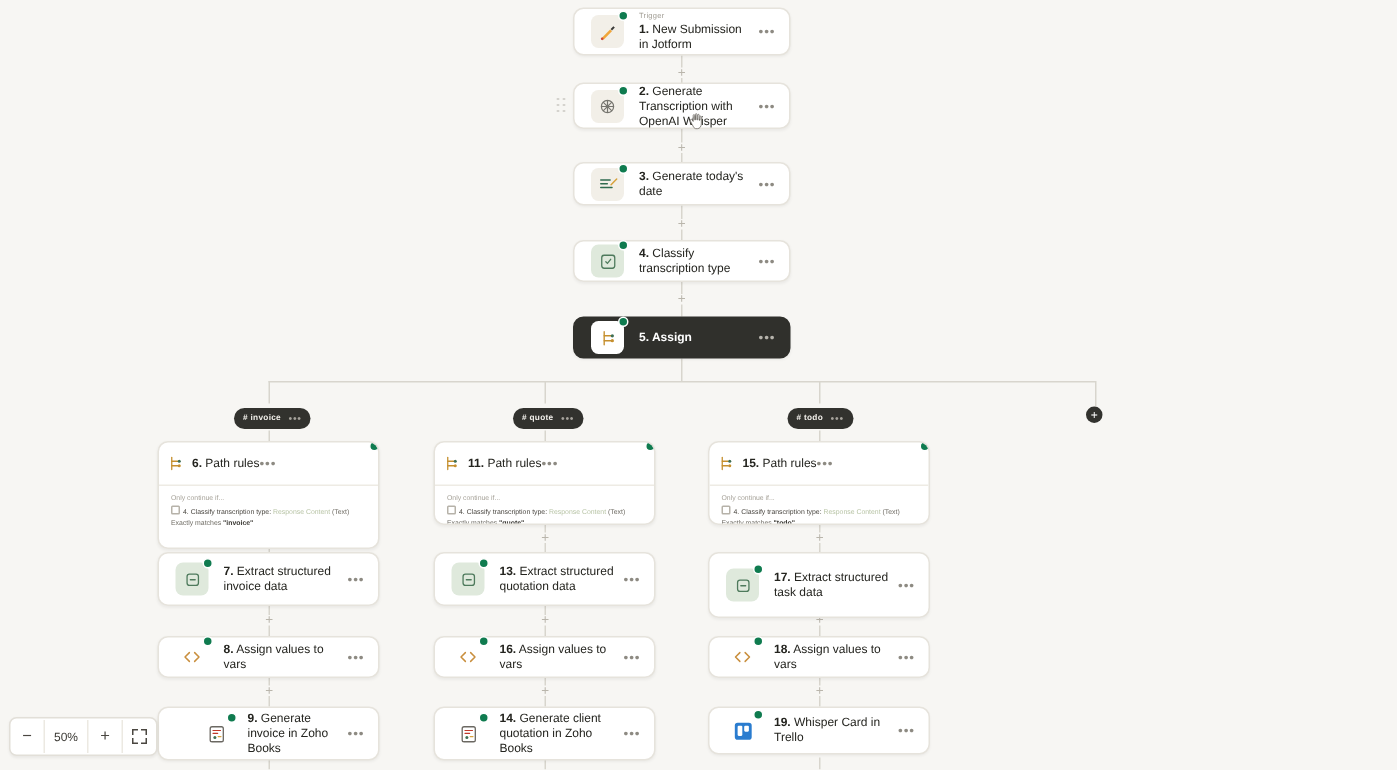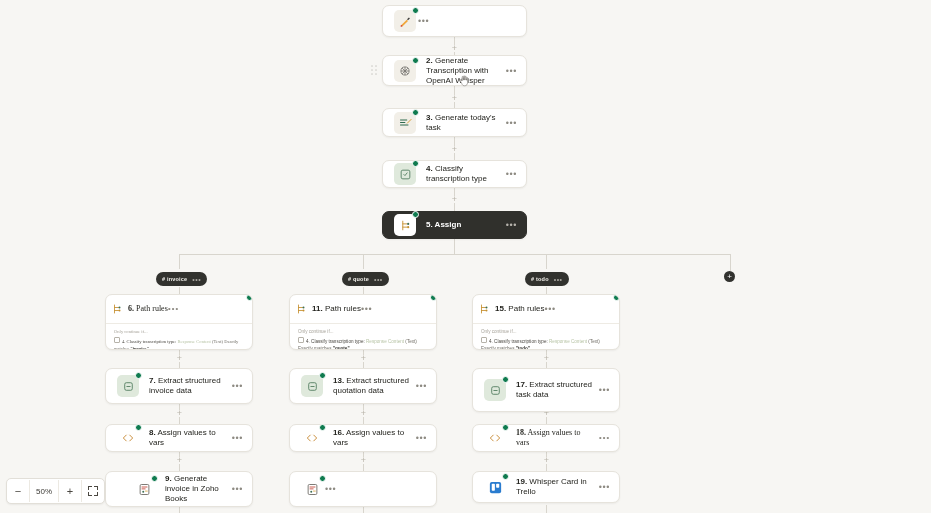--- a/index.html
+++ b/index.html
@@ -177,20 +177,27 @@
     <div class="icon-wrap">
       <div class="tile" style="background:#f2efe8;">
         <svg width="15" height="15" viewBox="0 0 24 24" aria-hidden="true">
           <path d="M5 18 L14 9 L16 11 L7 20 Z" fill="#f0a63a"></path>
           <path d="M14.5 8.5 L17.5 5.5 L19 7 L16 10 Z" fill="#3a3a38"></path>
           <circle cx="5.5" cy="19" r="1.4" fill="#d24a3a"></circle>
         </svg>
       </div>
       <span class="dot"></span>
     </div>
+    <div class="labels">
+      <div class="kicker">Trigger</div>
+      <div class="title">
+        <b>1.</b>
+        <span>New Submission in Jotform</span>
+      </div>
+    </div>
     <div class="dots">•••</div>
   </div>
 
   <div class="node" style="left:382px;top:55px;width:145px;height:31px;">
     <div class="grip">
       <i></i>
         <i></i>
         <i></i>
         <i></i>
         <i></i>
@@ -230,21 +237,21 @@
               <path d="M4 16 H16"></path>
           </g>
           <path d="M15 13 L21 7" stroke="#d8a23c" stroke-width="1.6" stroke-linecap="round"></path>
         </svg>
       </div>
       <span class="dot"></span>
     </div>
     <div class="labels">
       <div class="title">
         <b>3.</b>
-        <span>Generate today's task</span>
+        <span>Generate today's date</span>
       </div>
     </div>
     <div class="dots">•••</div>
   </div>
 
   <div class="node" style="left:382px;top:160px;width:145px;height:28px;">
     <div class="icon-wrap">
       <div class="tile" style="background:#dfe9dc;">
         <svg width="13" height="13" viewBox="0 0 24 24" aria-hidden="true">
           <rect x="4" y="4" width="16" height="16" rx="3" fill="none" stroke="#4e7a5c" stroke-width="1.6"></rect>
@@ -293,21 +300,21 @@
   <div class="pill" style="left:342px;top:272px;">
     <span class="ptxt"># quote</span>
     <span class="pdots">•••</span>
   </div>
   <div class="pill" style="left:525px;top:272px;">
     <span class="ptxt"># todo</span>
     <span class="pdots">•••</span>
   </div>
   <div class="addpath" style="left:724px;top:271px;">+</div>
 
-  <div class="rulecard" style="left:105px;top:294px;width:148px;height:56px;font-family:Liberation Serif, serif;">
+  <div class="rulecard" style="left:105px;top:294px;width:148px;height:72px;">
     <div class="head">
       <div class="icon-wrap">
         <div class="tile" style="background:#fff;">
           <svg width="12" height="12" viewBox="0 0 24 24" aria-hidden="true">
             <g stroke="#c58f2e" stroke-width="1.7" fill="none" stroke-linecap="round">
               <path d="M7 4 V20"></path>
                 <path d="M7 9 H15"></path>
                 <path d="M7 15 H15"></path>
             </g>
             <circle cx="17" cy="9" r="2" fill="#3f6f55"></circle>
@@ -478,20 +485,26 @@
       <div class="tile" style="background:#fff;">
         <svg width="15" height="15" viewBox="0 0 24 24" aria-hidden="true">
           <rect x="5" y="4" width="14" height="16" rx="2" fill="none" stroke="#6b6862" stroke-width="1.4"></rect>
           <path d="M8 8 H16 M8 11 H13" stroke="#c0392b" stroke-width="1.3" stroke-linecap="round"></path>
           <circle cx="10" cy="15.5" r="1.6" fill="#3f6f55"></circle>
           <path d="M13.5 14.5 H16.5" stroke="#d8a23c" stroke-width="1.3" stroke-linecap="round"></path>
         </svg>
       </div>
       <span class="dot"></span>
     </div>
+    <div class="labels">
+      <div class="title">
+        <b>14.</b>
+        <span>Generate client quotation in Zoho Books</span>
+      </div>
+    </div>
     <div class="dots">•••</div>
   </div>
 
   <div class="rulecard" style="left:472px;top:294px;width:148px;height:56px;">
     <div class="head">
       <div class="icon-wrap">
         <div class="tile" style="background:#fff;">
           <svg width="12" height="12" viewBox="0 0 24 24" aria-hidden="true">
             <g stroke="#c58f2e" stroke-width="1.7" fill="none" stroke-linecap="round">
               <path d="M7 4 V20"></path>
@@ -536,21 +549,21 @@
     </div>
     <div class="labels">
       <div class="title">
         <b>17.</b>
         <span>Extract structured task data</span>
       </div>
     </div>
     <div class="dots">•••</div>
   </div>
 
-  <div class="node" style="left:472px;top:424px;width:148px;height:28px;font-family:Liberation Serif, serif;">
+  <div class="node" style="left:472px;top:424px;width:148px;height:28px;">
     <div class="icon-wrap">
       <div class="tile" style="background:#fff;">
         <svg width="14" height="14" viewBox="0 0 24 24" aria-hidden="true">
           <g fill="none" stroke="#c98f3e" stroke-width="1.7" stroke-linecap="round" stroke-linejoin="round">
             <path d="M9 7 L4 12 L9 17"></path>
               <path d="M15 7 L20 12 L15 17"></path>
           </g>
         </svg>
       </div>
       <span class="dot"></span>

